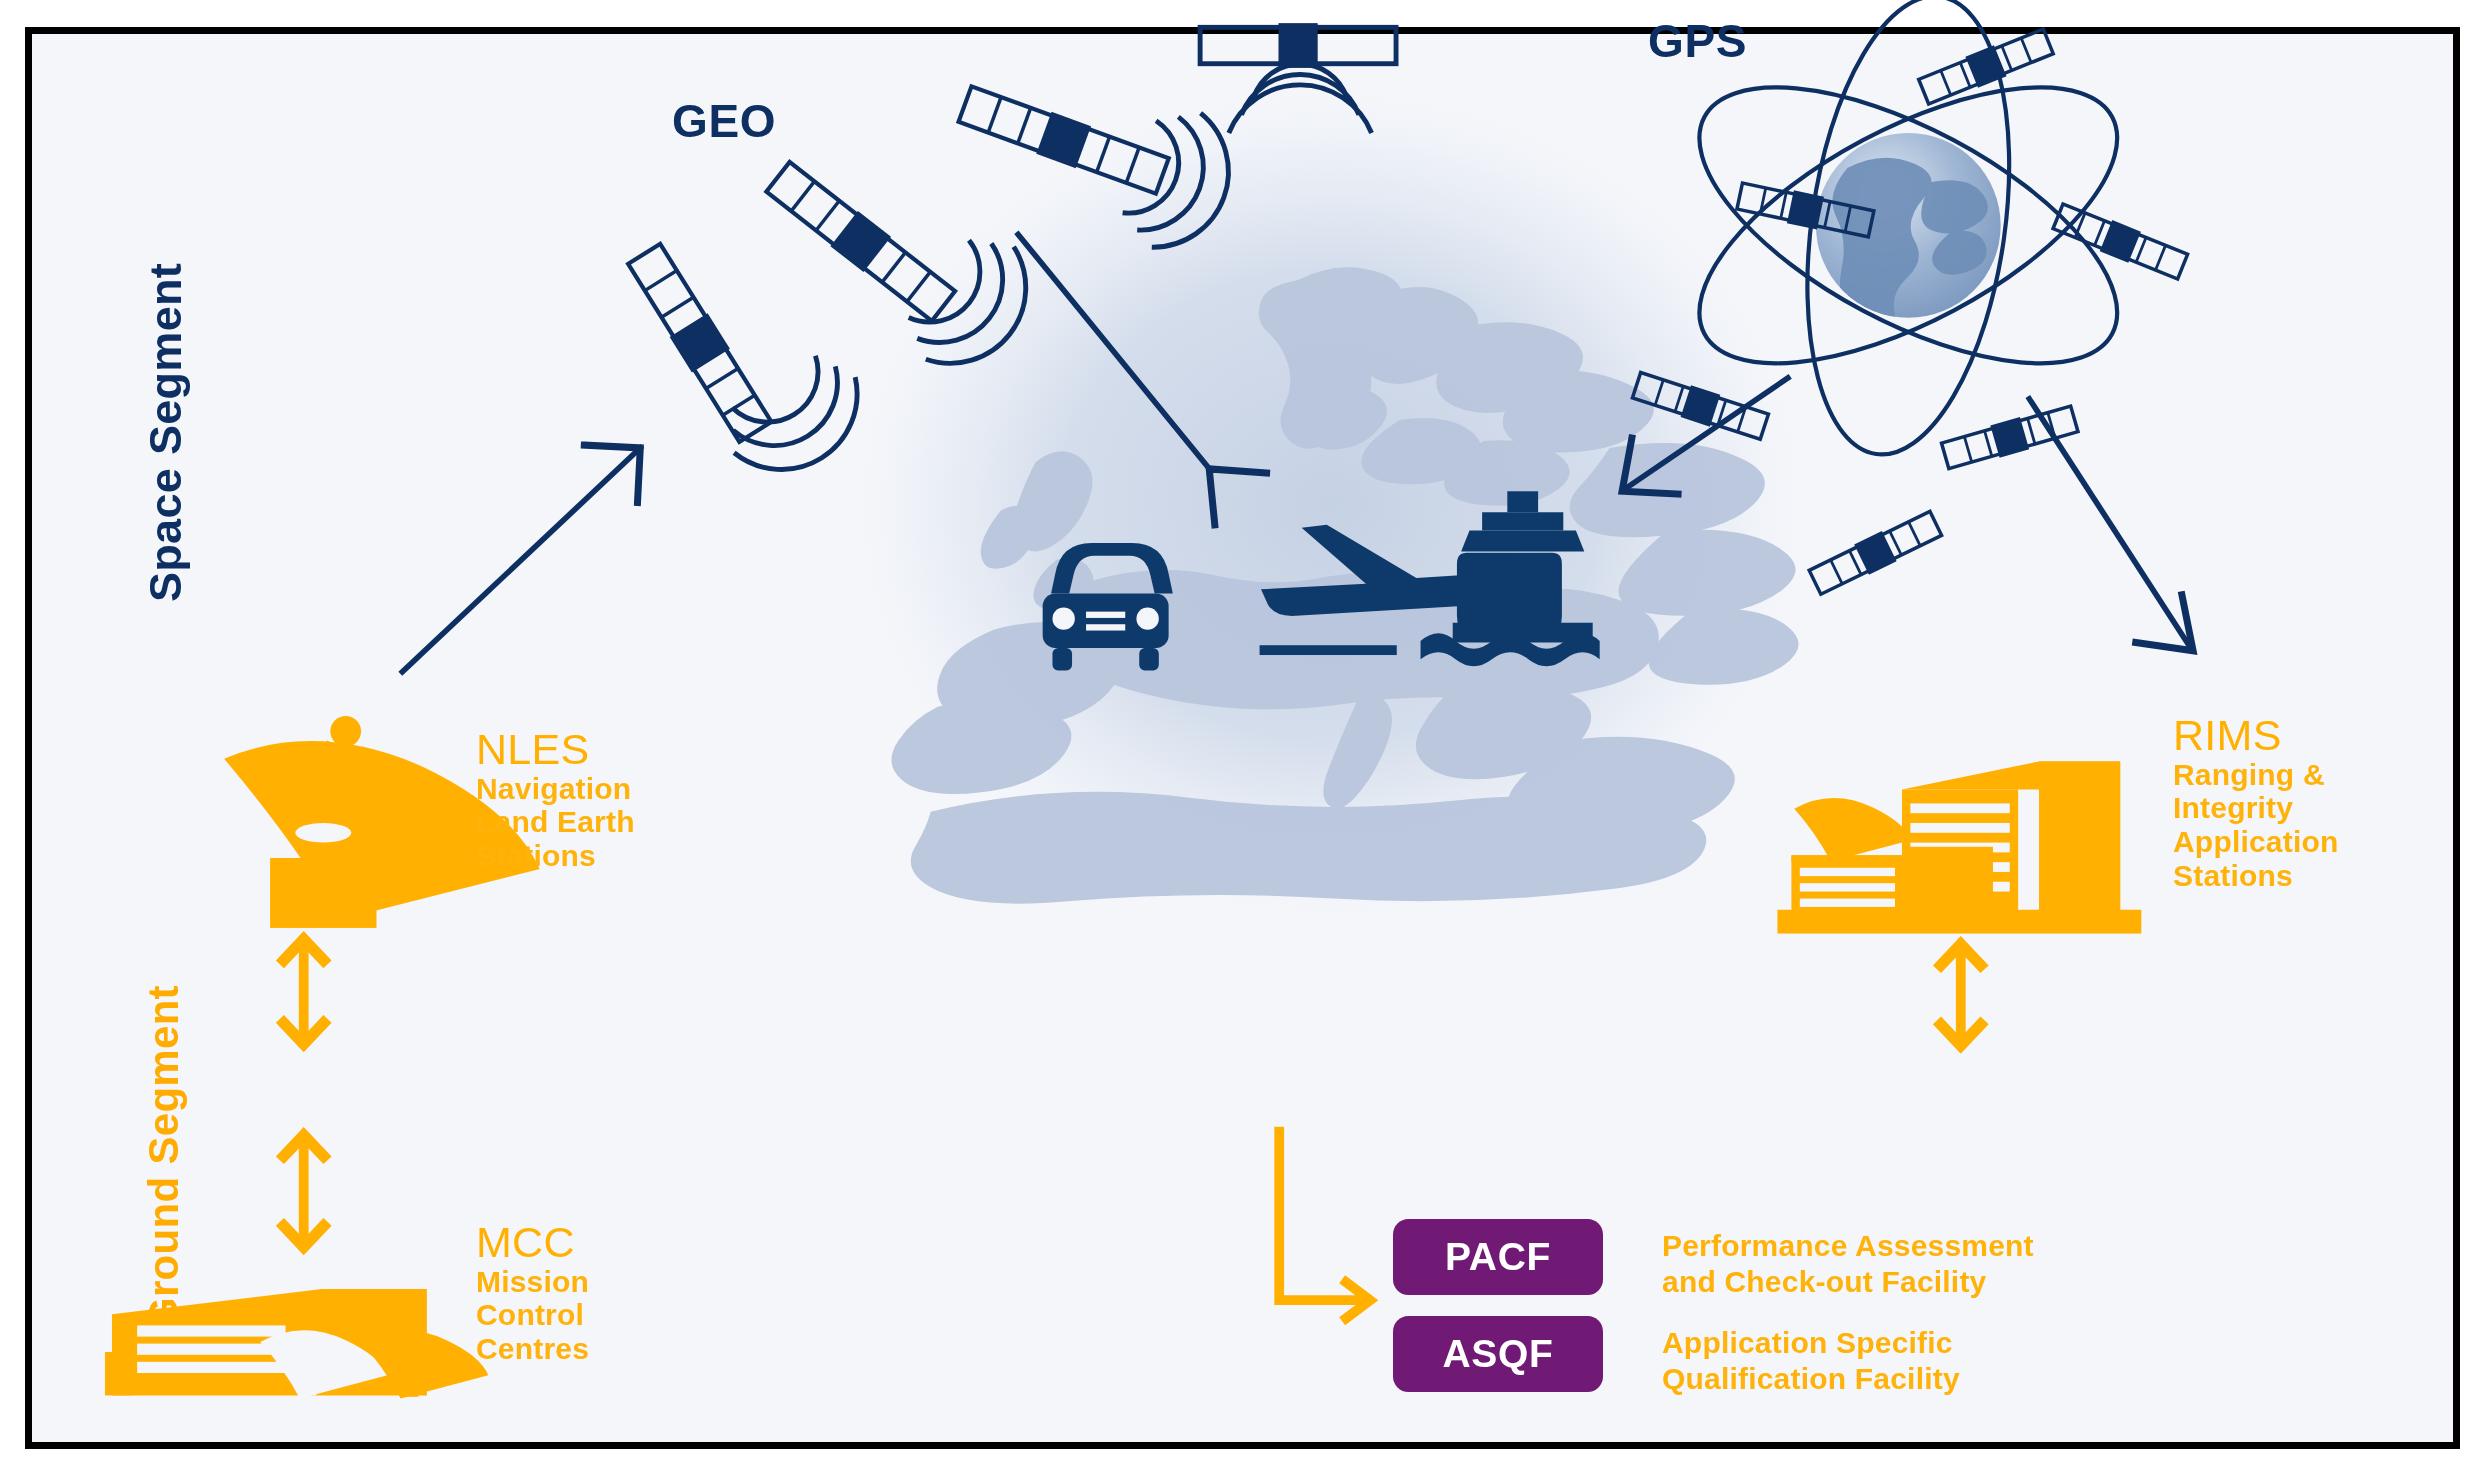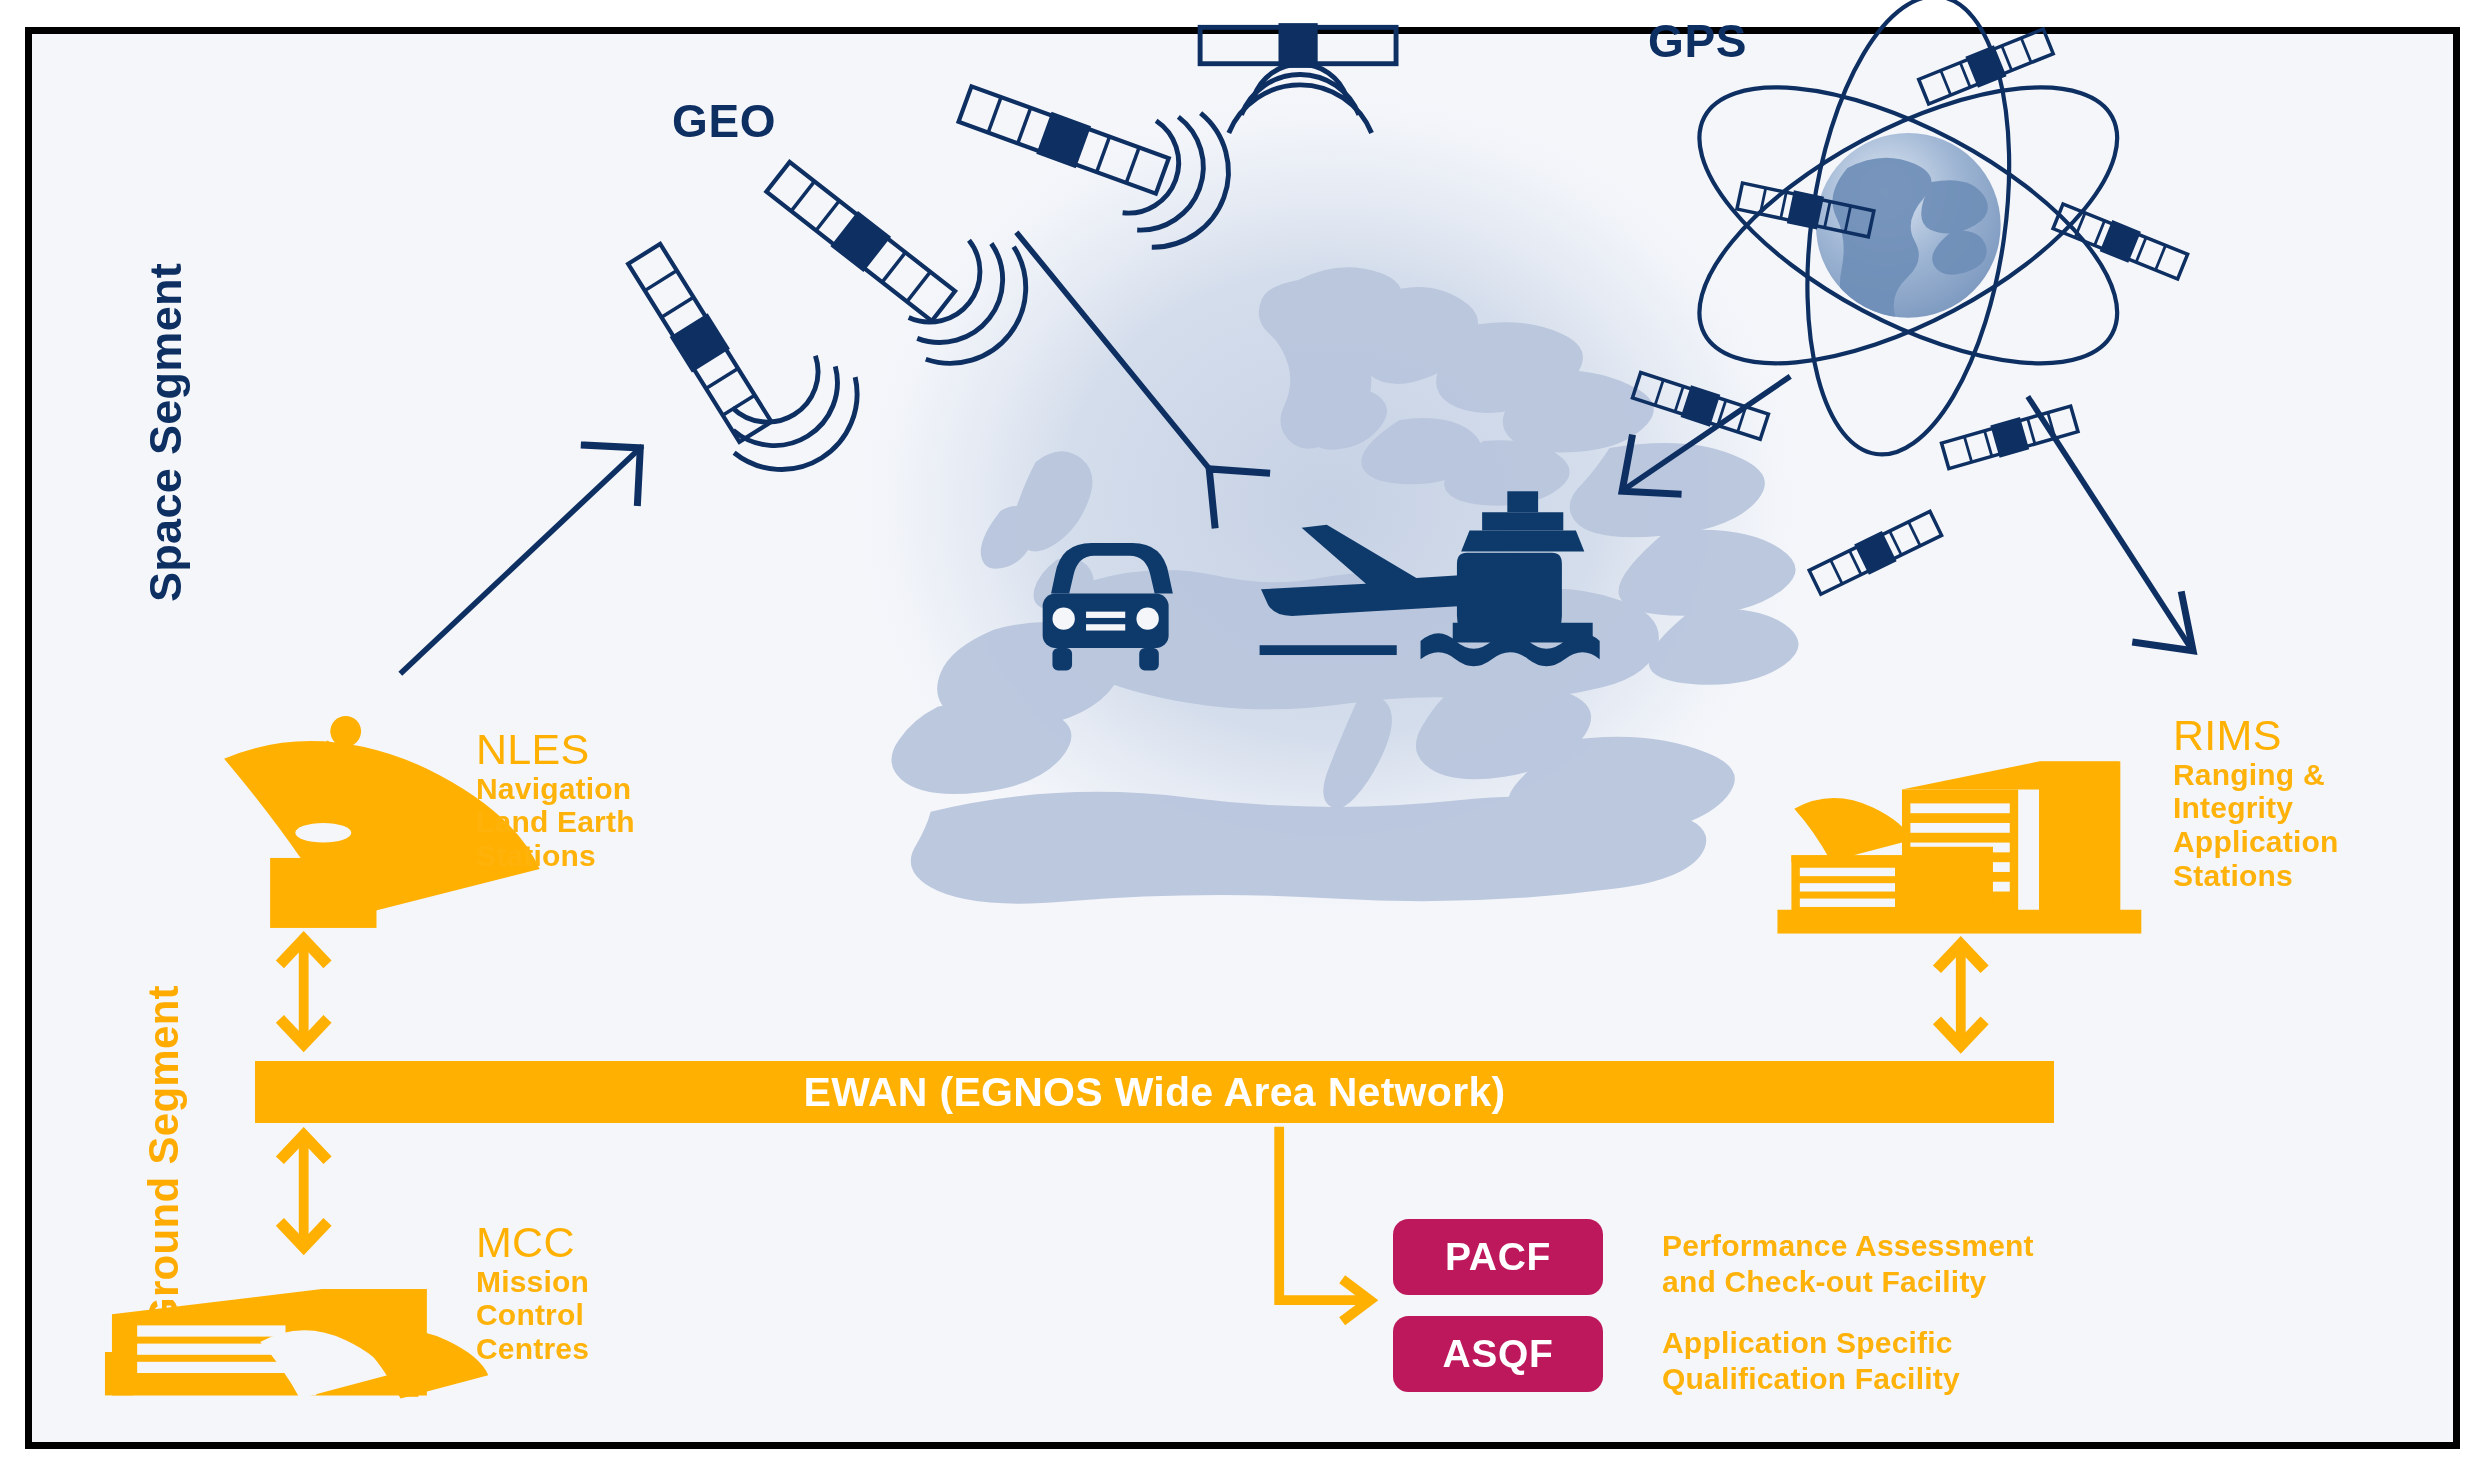--- a/index.html
+++ b/index.html
@@ -37,21 +37,21 @@
 
   
   #ewan-bar{
     left:255px; top:1061px; width:1799px; height:62px;
     background:#ffb000; display:flex; align-items:center; justify-content:center;
   }
   #ewan-bar span{ color:#ffffff; font-size:41px; font-weight:bold; letter-spacing:0.3px;}
 
   
   .badge{
-    width:210px;height:76px;border-radius:15.4px;background:#be185d;
+    width:210px;height:76px;border-radius:15.4px;background:#701a75;
     display:flex;align-items:center;justify-content:center;
     color:#ffffff;font-size:39px;font-weight:bold;letter-spacing:0.7px;
   }
   #pacf-badge{ left:1393px; top:1219px; }
   #asqf-badge{ left:1393px; top:1316px; }
   .fac-text{ font-size:30px; font-weight:bold; color:#ffb20a; line-height:1.2; letter-spacing:0.2px;}
   #pacf-text{ left:1662px; top:1228px; }
   #asqf-text{ left:1662px; top:1325px; }
 
   
@@ -379,23 +379,20 @@
     <div class="subt">Stations</div>
   </div>
 
   <div class="abs" id="mcc-text">
     <div class="acro">MCC</div>
     <div class="subt">Mission</div>
     <div class="subt">Control</div>
     <div class="subt">Centres</div>
   </div>
 
-  <div class="abs" id="ewan-bar">
-    <span>EWAN (EGNOS Wide Area Network)</span>
-  </div>
 
   <div class="abs badge" id="pacf-badge">
     <span>PACF</span>
   </div>
   <div class="abs fac-text" id="pacf-text">
     <div>Performance Assessment</div>
     <div>and Check-out Facility</div>
   </div>
 
   <div class="abs badge" id="asqf-badge">

